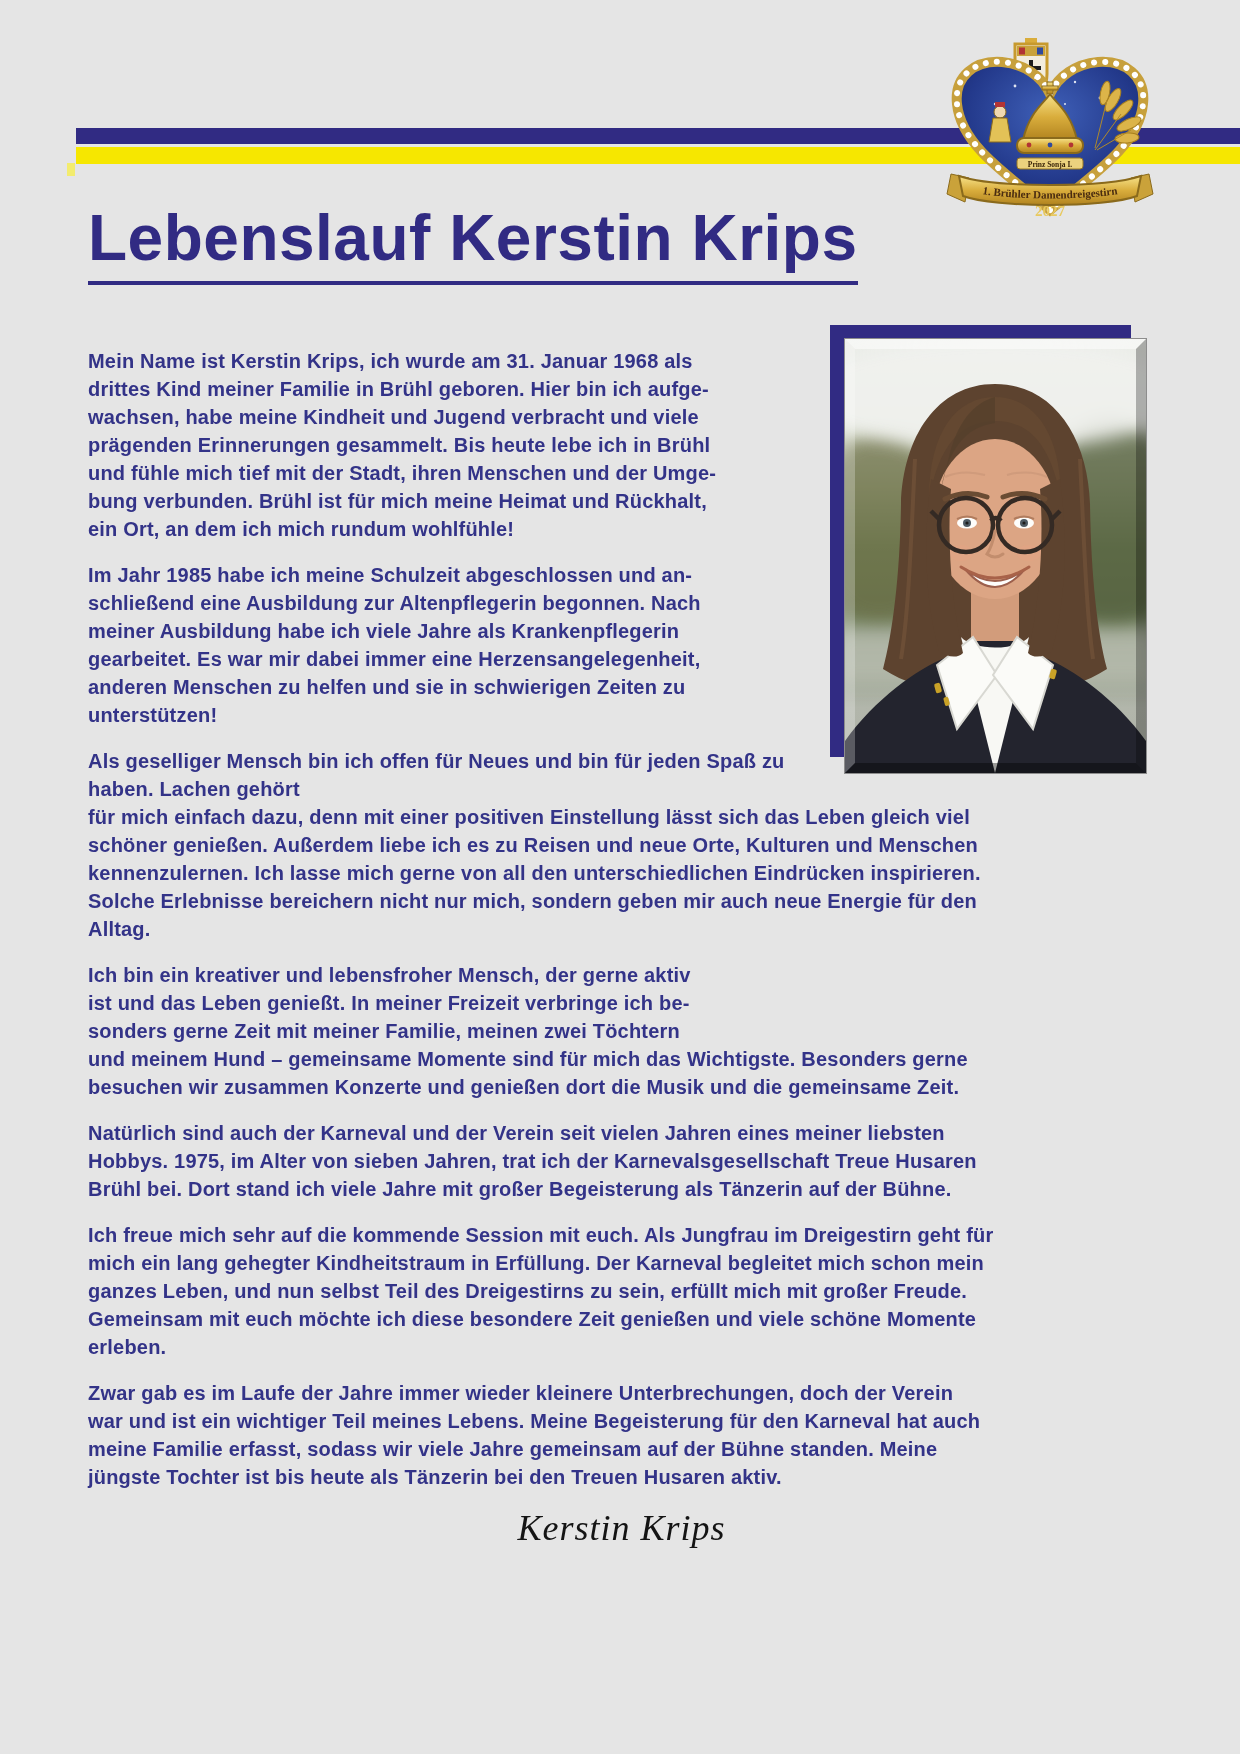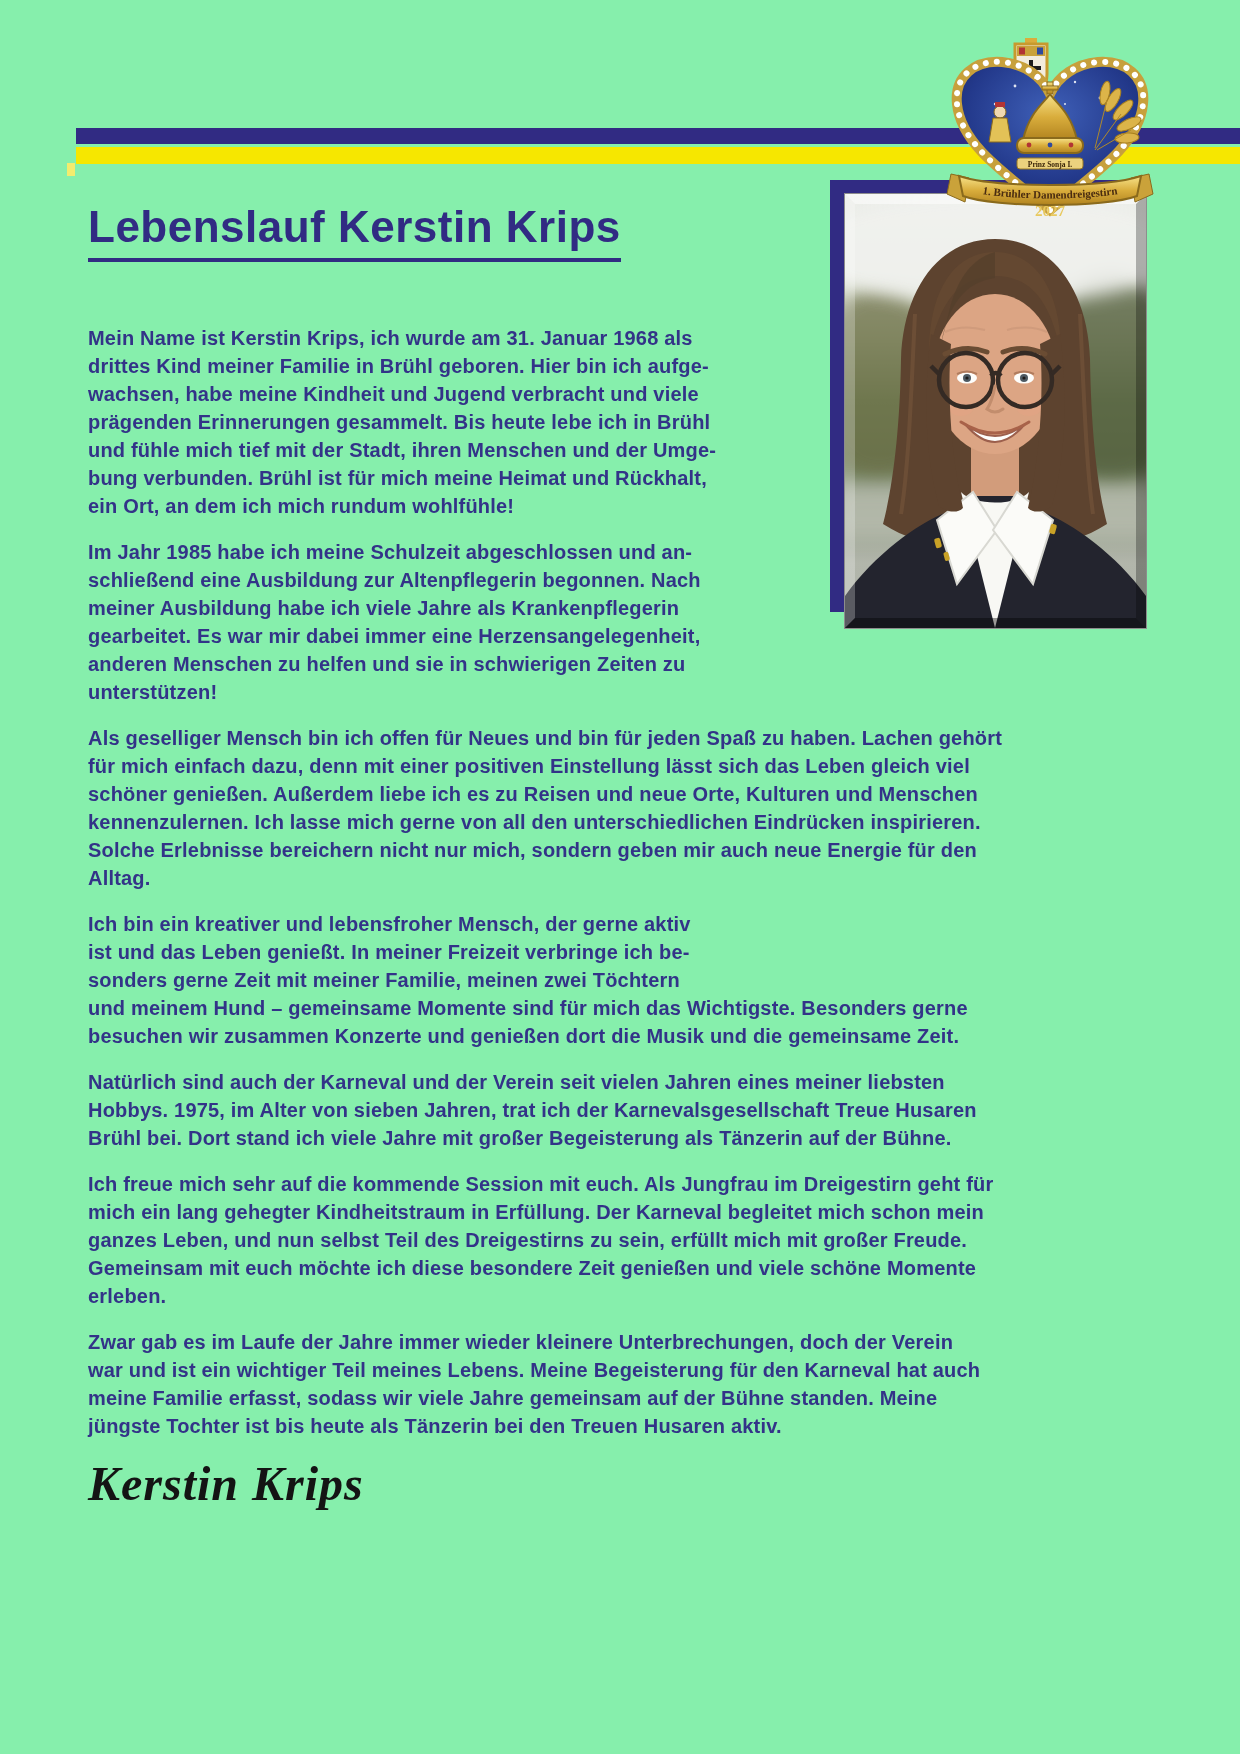--- a/index.html
+++ b/index.html
@@ -1,62 +1,63 @@
 <!DOCTYPE html>
 <html lang="de"><head>
 <meta charset="utf-8">
 <style>
   html,body{margin:0;padding:0;background:#ffffff;}
   .page{
     position:relative;
     width:1240px;height:1754px;
-    background:#86efac;
+    background:#e5e5e5;
     overflow:hidden;
     font-family:"Liberation Sans","DejaVu Sans",sans-serif;
   }
   
   .bar{position:absolute;right:0;z-index:1;}
   .bar-blue{left:76px;top:128px;height:16px;background:#312b83;}
   .bar-yellow{left:76px;top:147px;height:17px;background:#f6e700;}
   .bar-notch{position:absolute;left:67px;top:163px;width:8px;height:13px;background:#f3ec6e;z-index:1;}
   
   .logo{position:absolute;left:945px;top:38px;width:210px;height:180px;z-index:3;}
   
   .content{
     position:absolute;left:88px;top:202px;width:1067px;z-index:2;
     color:#333388;font-weight:700;font-size:20px;line-height:28px;
     letter-spacing:.2px;
   }
   h1.title{
     display:inline-block;
     margin:0 0 62px 0;
-    font-size:44px;line-height:1.15;letter-spacing:.5px;
+    font-size:64px;line-height:1.15;letter-spacing:.5px;
     color:#312b83;
     border-bottom:4px solid #312b83;
     padding-bottom:5px;
     font-weight:700;
   }
   .content p{margin:0 0 18px 0;white-space:pre-line;}
   
   .photo-float{
     float:right;width:325px;height:430px;margin-left:22px;margin-bottom:0;
     position:relative;
   }
   .photo-wrap{position:absolute;left:0;top:-22px;width:325px;height:452px;}
   .photo-shadow{position:absolute;left:0;top:0;width:301px;height:432px;background:#312b83;}
   .photo{position:absolute;left:15px;top:14px;width:301px;height:434px;outline:1px solid #8d8d8d;}
   .photo svg{display:block;}
   
   p.closing{margin-bottom:36px;}
   .signature{
     font-family:"Liberation Serif","DejaVu Serif",serif;
-    font-style:italic;font-weight:700;
-    font-size:48px;line-height:1.1;letter-spacing:1px;
+    font-style:italic;font-weight:400;
+    font-size:36px;line-height:1.1;letter-spacing:1px;
     color:#141414;
     margin-top:14px;
+    text-align:center;
   }
 </style>
 </head>
 <body>
 
 <div class="page">
 
   <div class="bar bar-blue"></div>
   <div class="bar bar-yellow"></div>
   <div class="bar-notch"></div>

